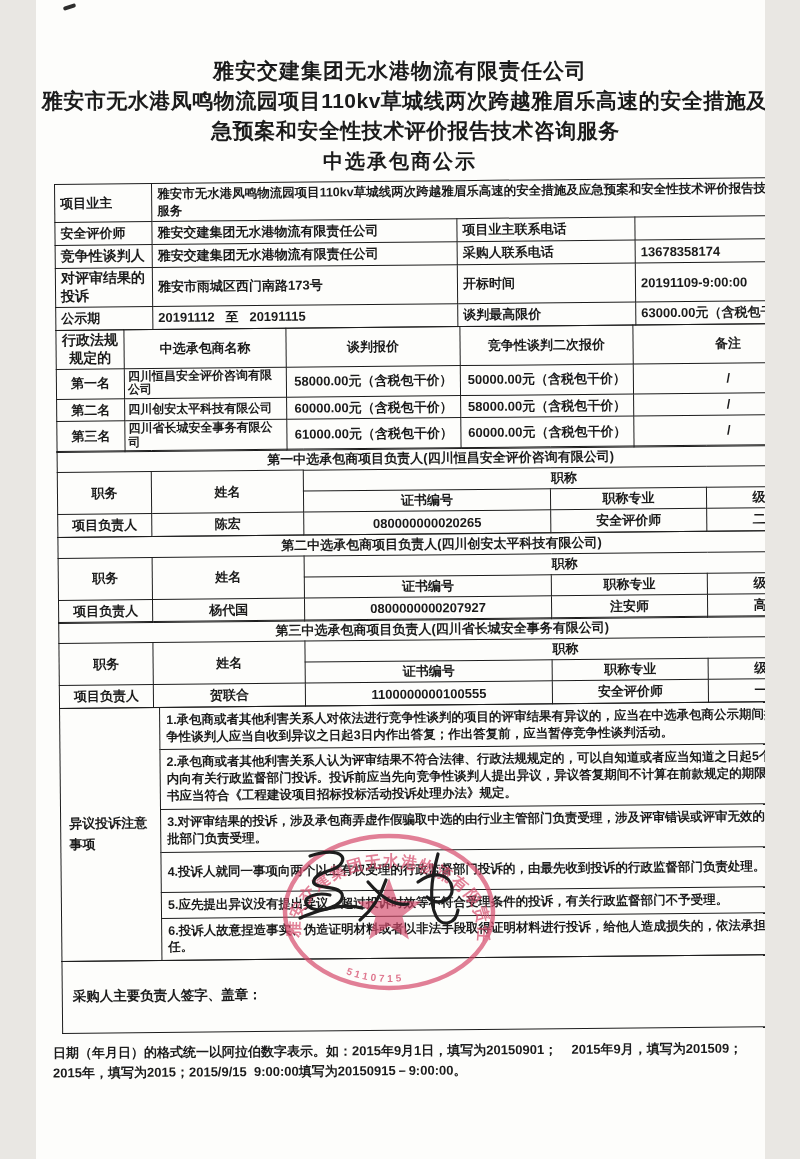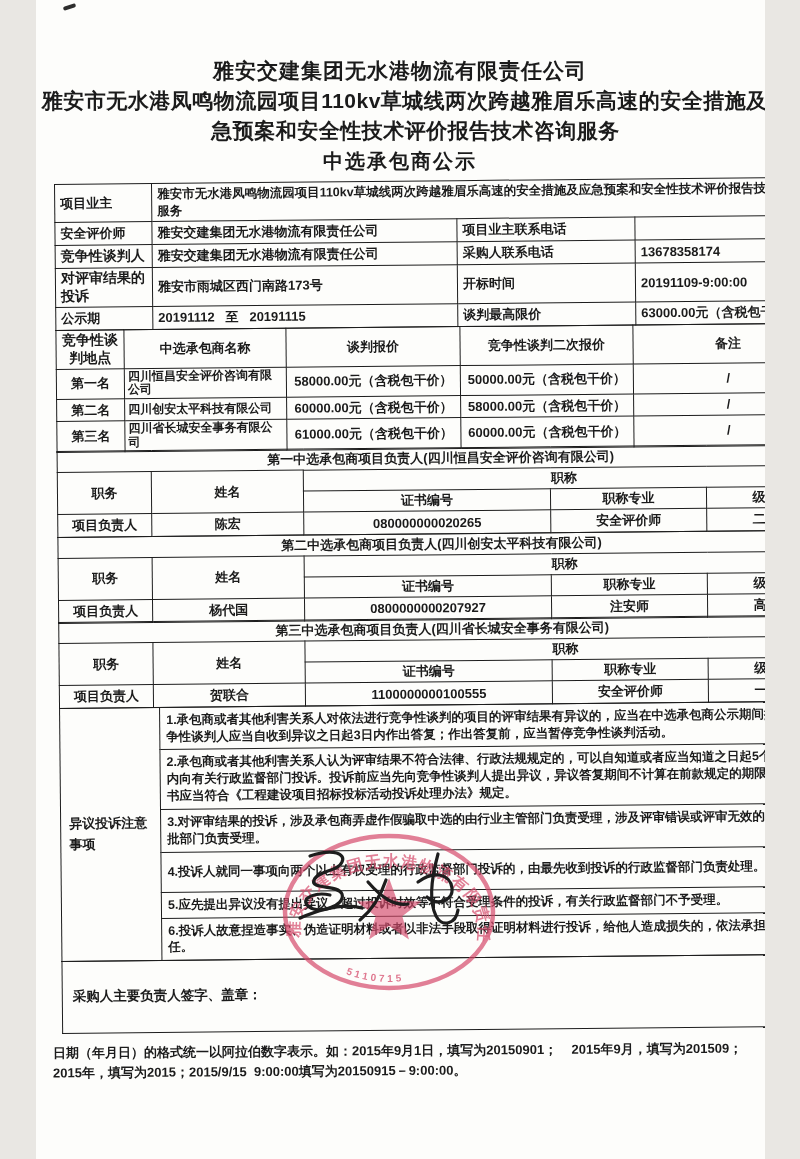--- a/index.html
+++ b/index.html
@@ -121,21 +121,21 @@
     <table>
       <colgroup>
           <col style="width:68px">
           <col style="width:162px">
           <col style="width:174px">
           <col style="width:173px">
           <col style="width:190px">
         </colgroup>
       <tbody>
           <tr class="h38">
-        <th class="c small">竞争性谈判地点</th>
+        <th class="c small">行政法规规定的</th>
         <th class="c">中选承包商名称</th>
         <th class="c">谈判报价</th>
         <th class="c">竞争性谈判二次报价</th>
         <th class="c">备注</th>
       </tr>
       <tr class="h22">
         <td class="c">第一名</td>
         <td class="l wname">四川恒昌安全评价咨询有限公司</td>
         <td class="c">58000.00元（含税包干价）</td>
         <td class="c">50000.00元（含税包干价）</td>

